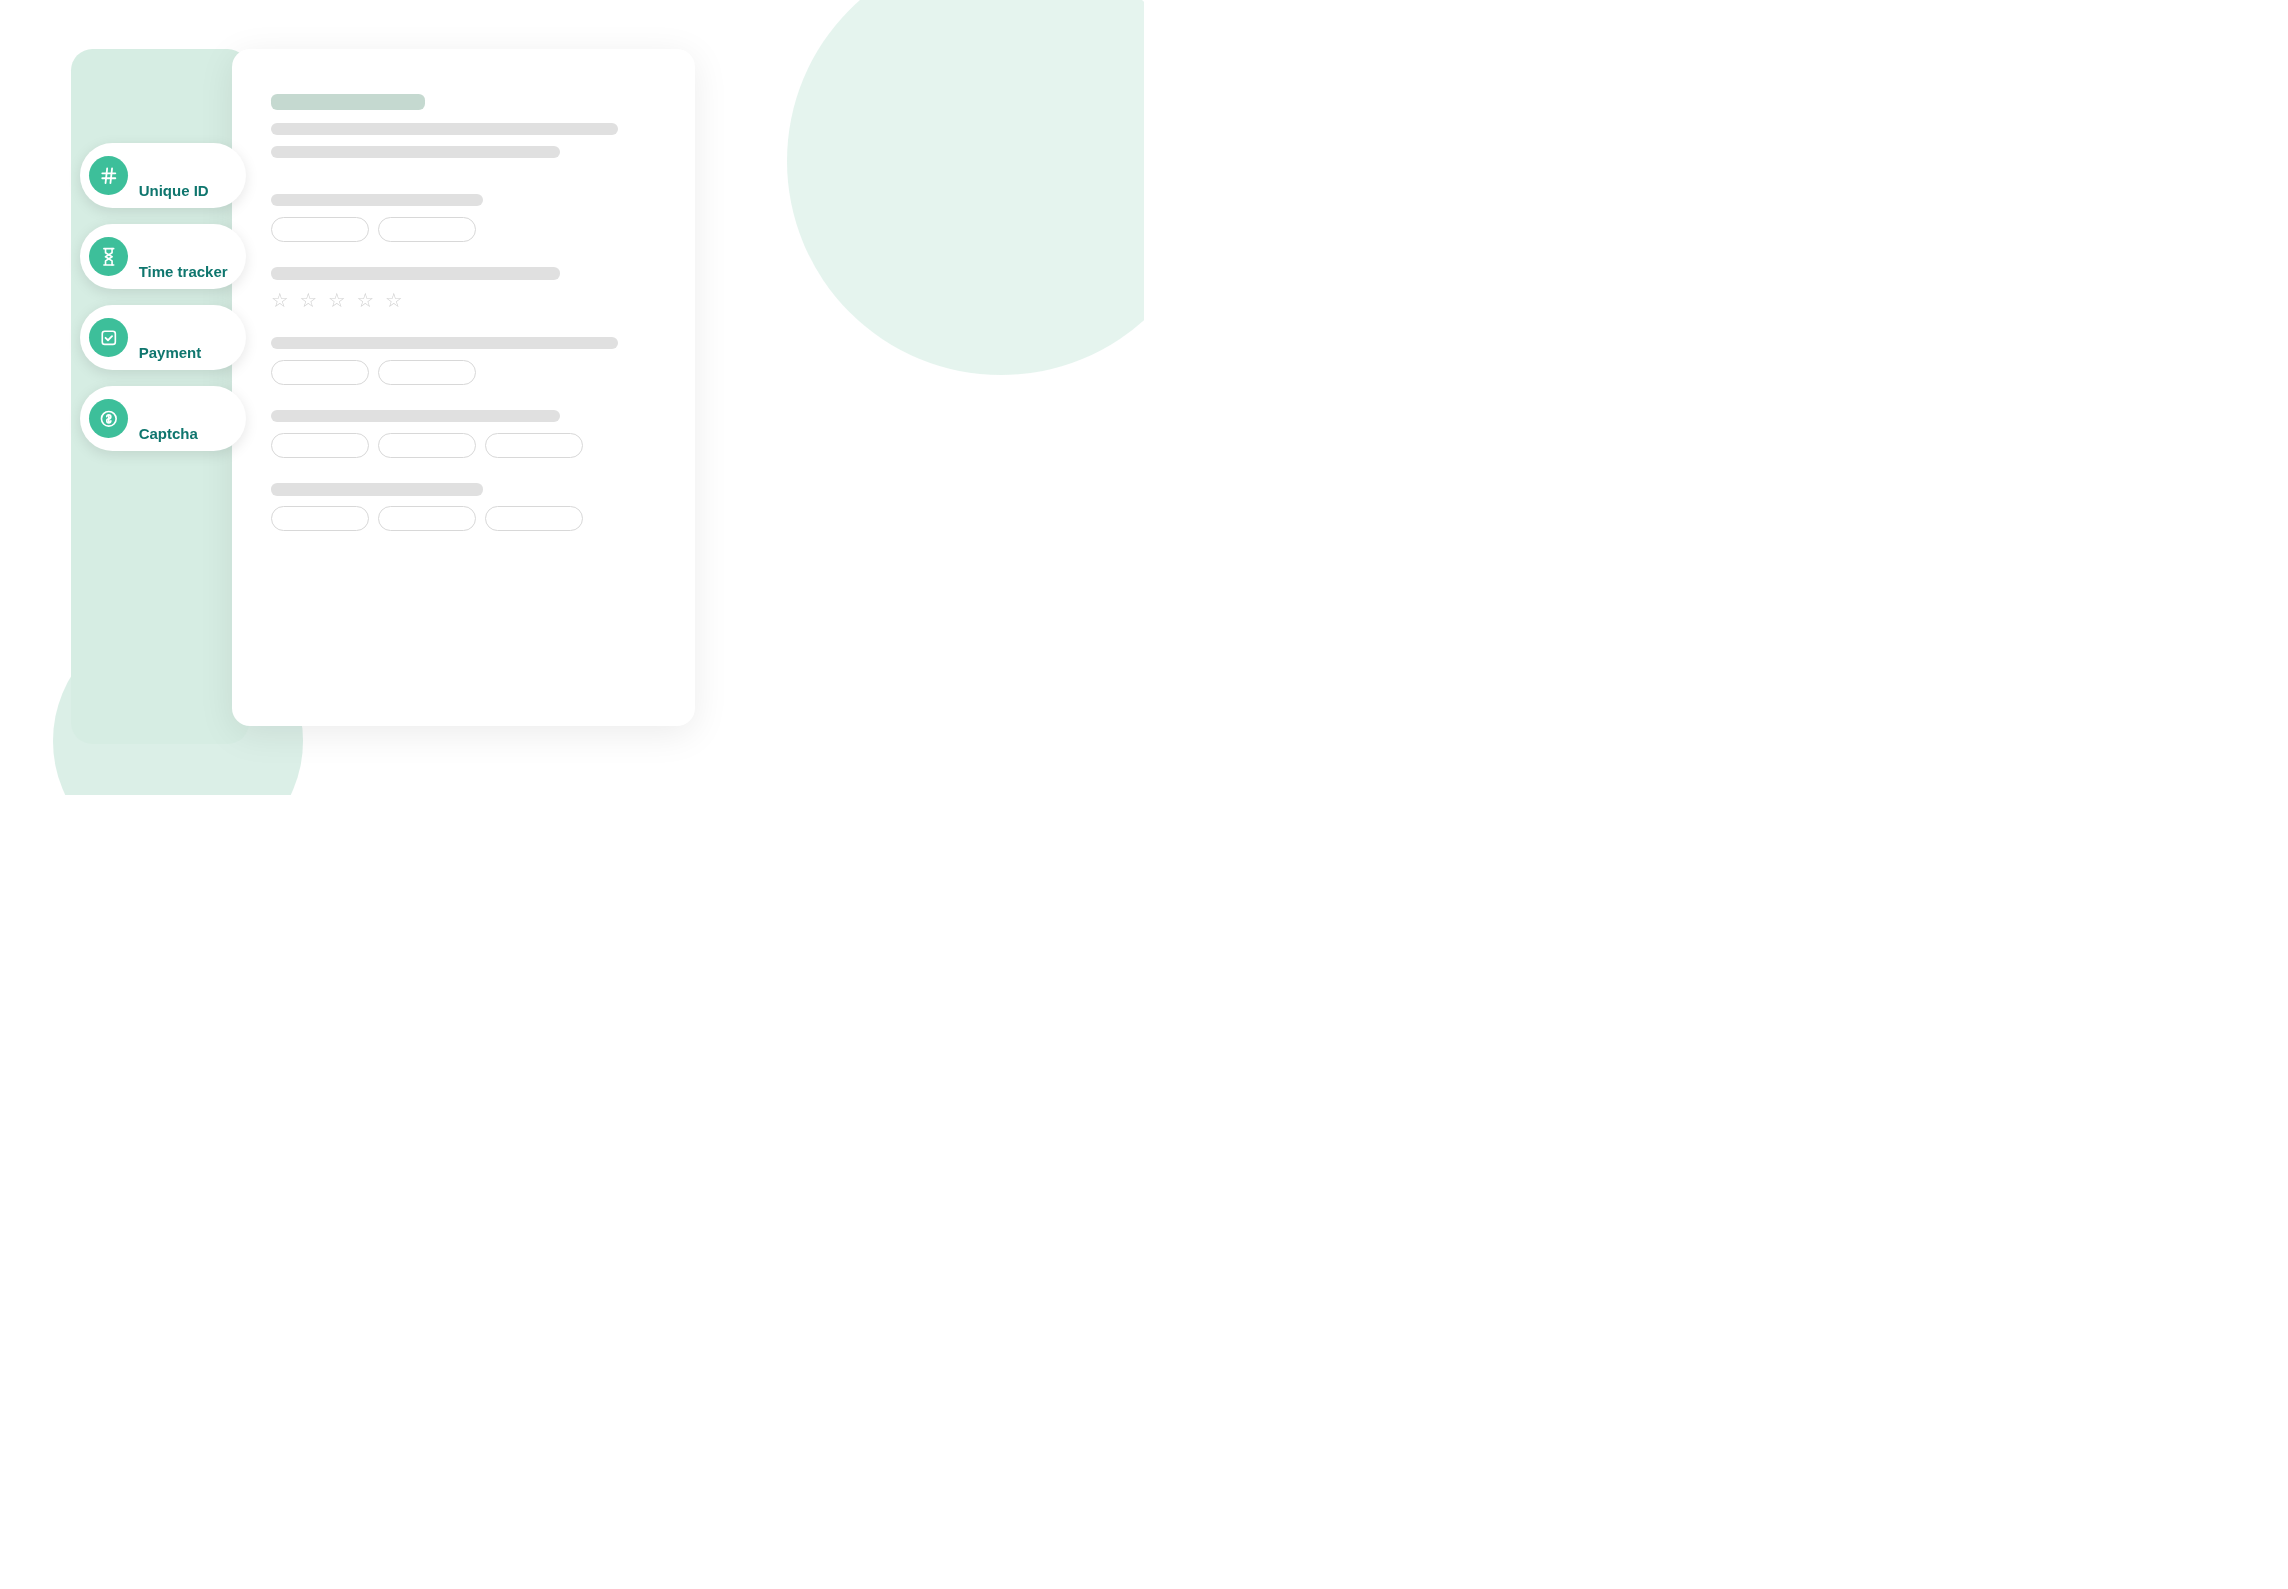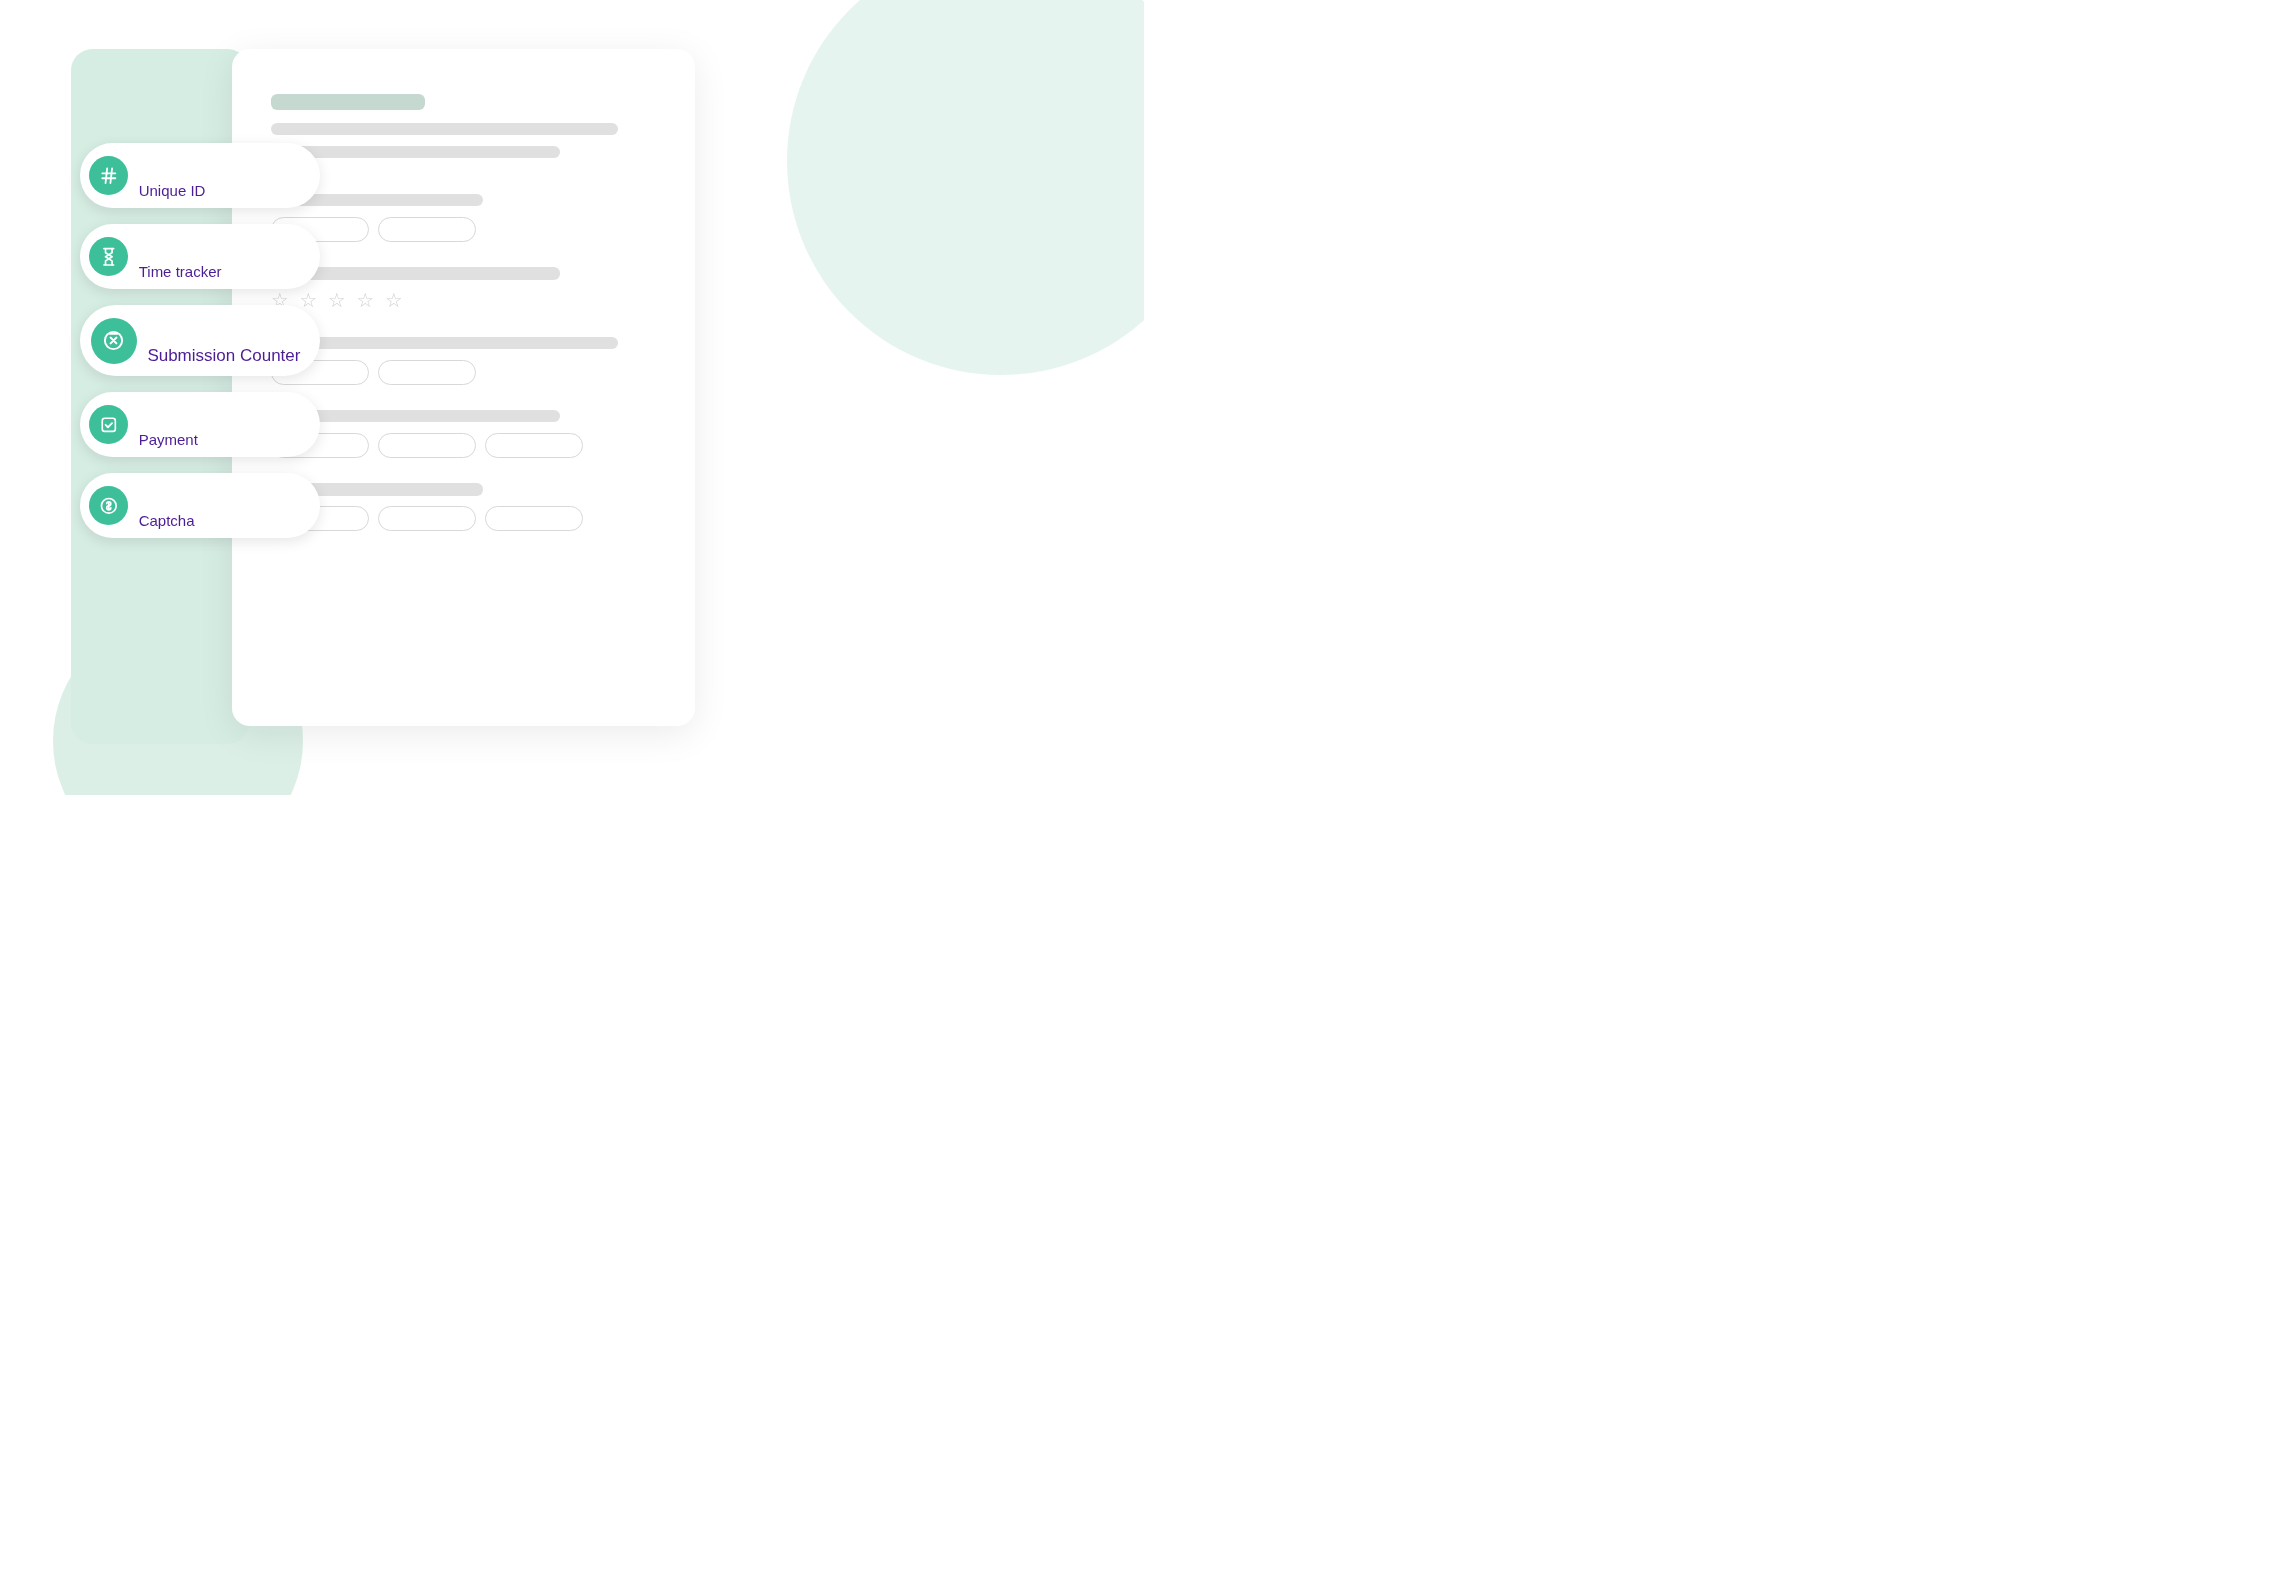--- a/index.html
+++ b/index.html
@@ -176,22 +176,22 @@
       stroke-width: 2;
     }
 
     .item-icon.large svg {
       width: 23px;
       height: 23px;
     }
 
     .item-label {
       font-size: 15px;
-      font-weight: 400;
-      color: #4c1d95;
+      font-weight: 700;
+      color: #0f766e;
       white-space: nowrap;
       margin-top: 30px;
     }
 
     .item-label.large {
       font-size: 17px;
     }
 
     
     .widget-card {
@@ -331,30 +331,20 @@
     <div class="sidebar-item">
       <div class="item-icon">
         <svg viewBox="0 0 24 24">
           <path d="M6 2h12M6 22h12M8 2v5l8 5-8 5v5" stroke-linecap="round" stroke-linejoin="round"></path>
           <path d="M16 2v5l-8 5 8 5v5" stroke-linecap="round" stroke-linejoin="round"></path>
         </svg>
       </div>
       <span class="item-label">Time tracker</span>
     </div>
 
-    <div class="sidebar-item active">
-      <div class="item-icon large">
-        <svg viewBox="0 0 24 24">
-          <circle cx="12" cy="12" r="9" stroke-width="2"></circle>
-          <path d="M9 9l6 6M15 9l-6 6" stroke-width="2.2" stroke-linecap="round"></path>
-          <path d="M8 5l8 0" stroke-width="2" stroke-linecap="round"></path>
-        </svg>
-      </div>
-      <span class="item-label large">Submission Counter</span>
-    </div>
 
     <div class="sidebar-item">
       <div class="item-icon">
         <svg viewBox="0 0 24 24">
           <rect x="4" y="4" width="16" height="16" rx="3" stroke-width="2"></rect>
           <path d="M8 12l3 3 5-5" stroke-width="2.2" stroke-linecap="round" stroke-linejoin="round"></path>
         </svg>
       </div>
       <span class="item-label">Payment</span>
     </div>

